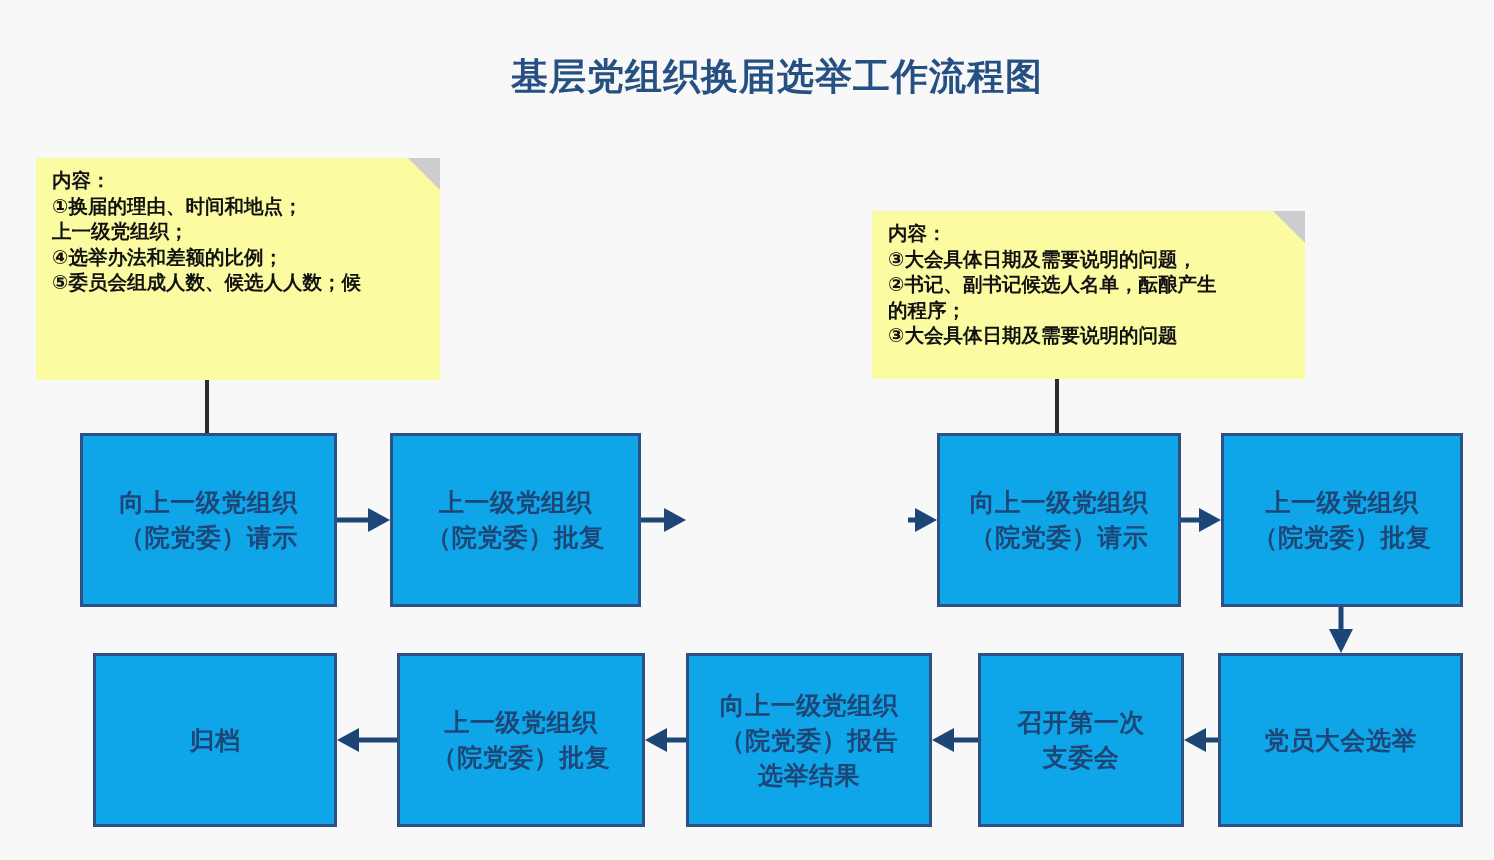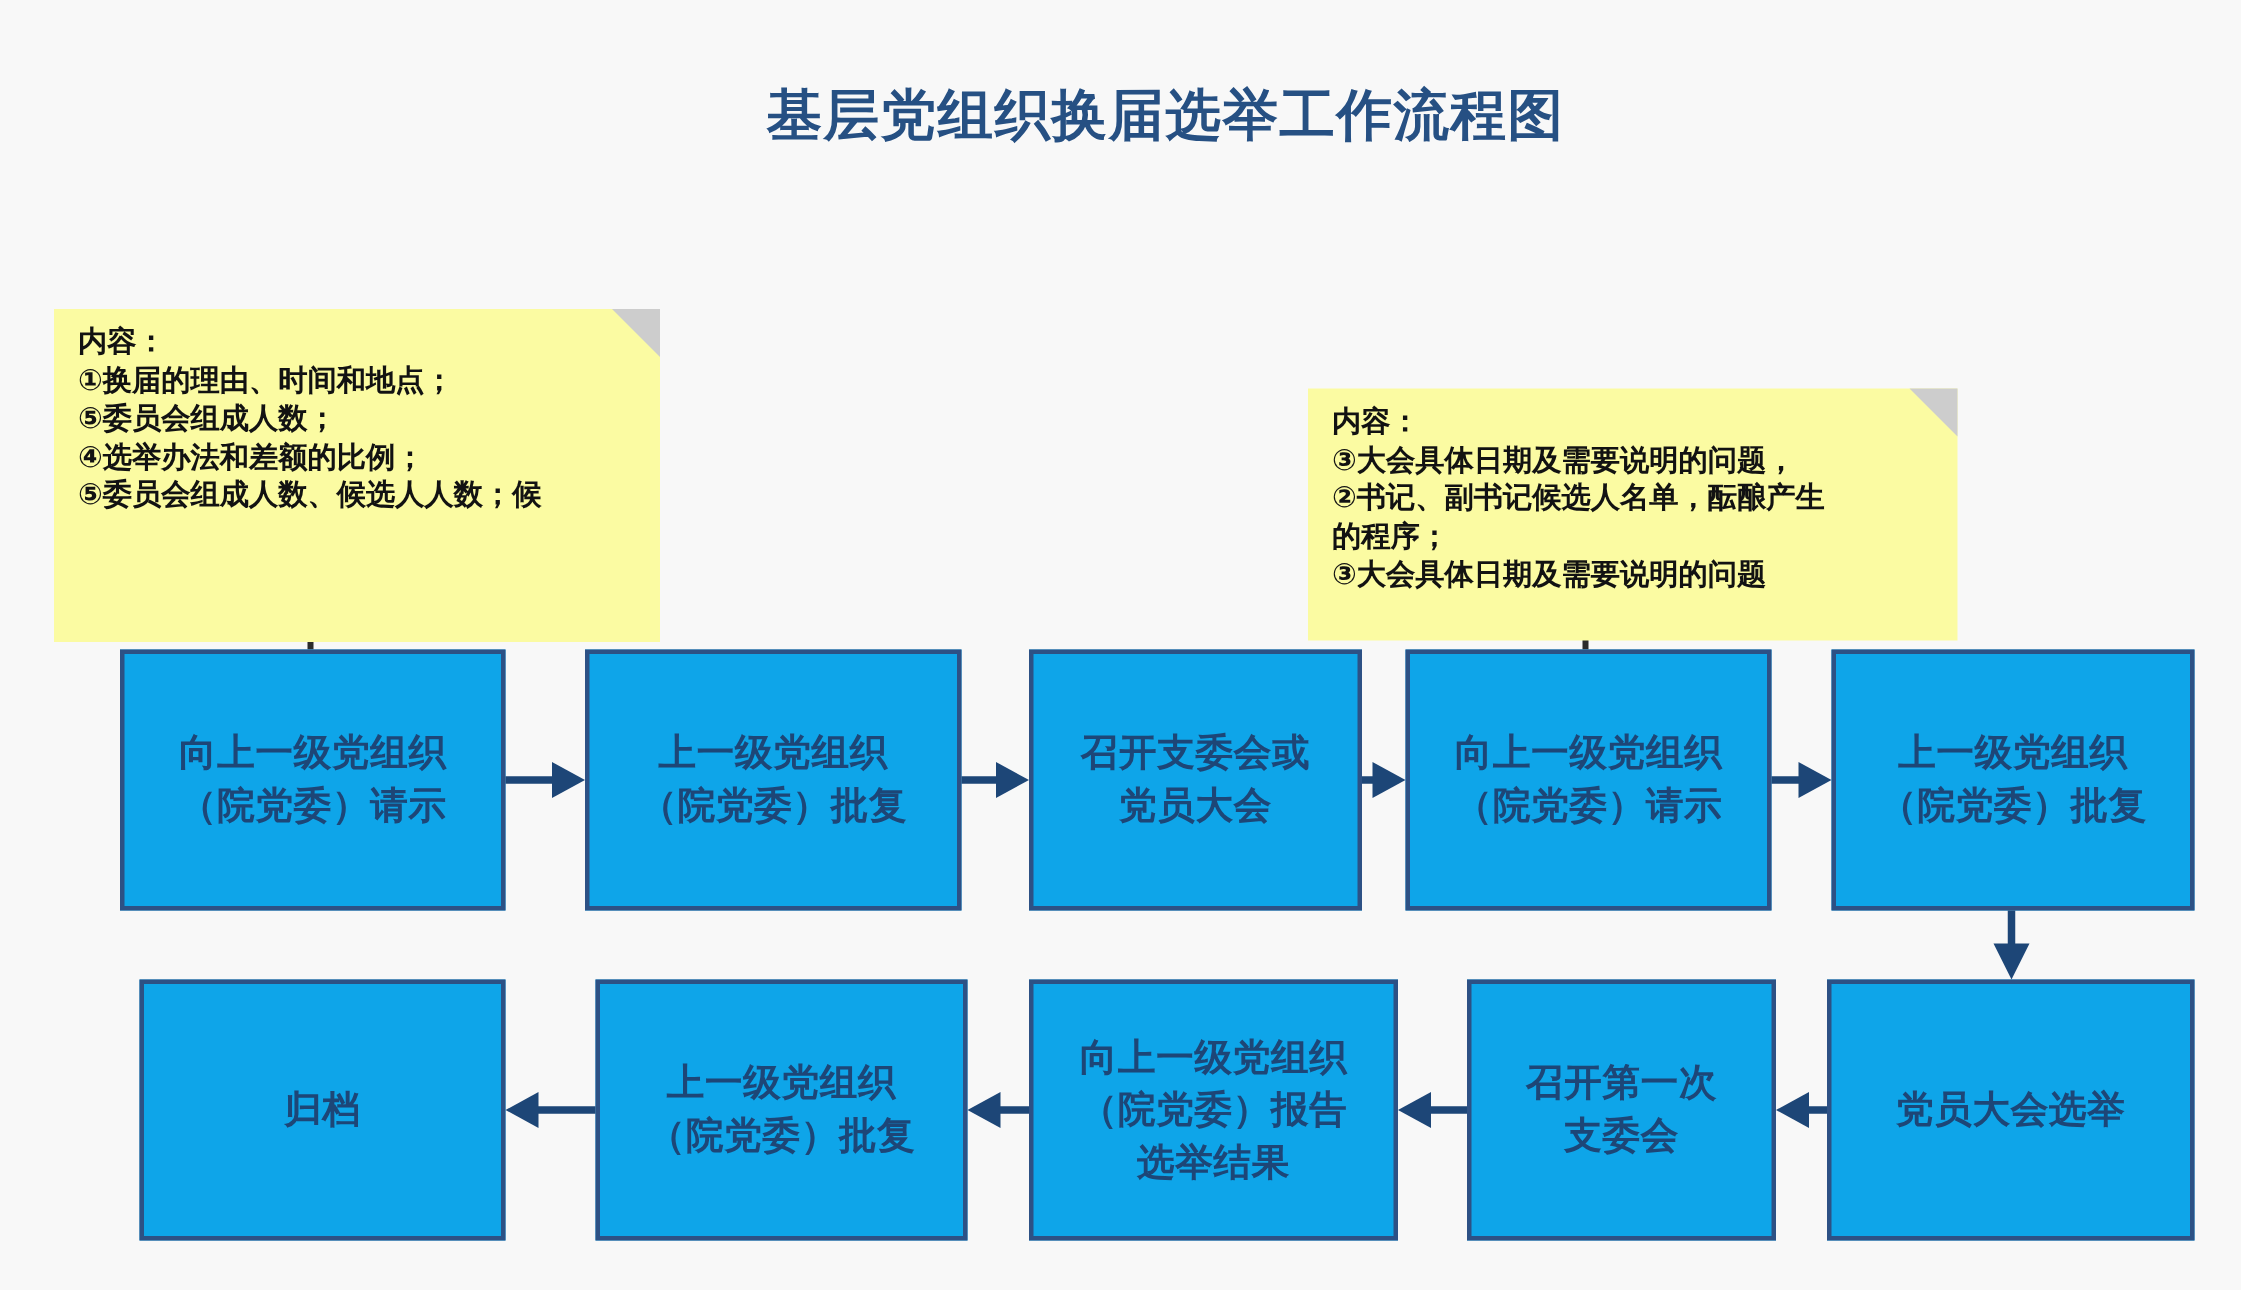--- a/index.html
+++ b/index.html
@@ -35,21 +35,20 @@
   .note {
     position: absolute;
     background: #fbfba2;
     box-sizing: border-box;
     padding: 10px 12px 8px 16px;
     font-size: 19.5px;
     font-weight: bold;
     line-height: 25.5px;
     color: #121212;
     letter-spacing: 0px;
-    margin-top: 48px;
   }
   .note .fold {
     position: absolute;
     top: 0;
     right: 0;
     width: 0;
     height: 0;
     border-top: 32px solid #cdcdcd;
     border-left: 32px solid transparent;
   }
@@ -106,21 +105,21 @@
 
   <div id="title">基层党组织换届选举工作流程图</div>
 
   <div class="conn" style="left:205px; top:380px; width:4px; height:53px;"></div>
   <div class="conn" style="left:1055px; top:379px; width:4px; height:54px;"></div>
 
   <div class="note note-left">
     <div class="fold"></div>
     <div class="note-line">内容：</div>
     <div class="note-line">①换届的理由、时间和地点；</div>
-    <div class="note-line">⑤委员会组成人数；</div>
+    <div class="note-line">上一级党组织；</div>
     <div class="note-line">④选举办法和差额的比例；</div>
     <div class="note-line">⑤委员会组成人数、候选人人数；候</div>
   </div>
 
   <div class="note note-right">
     <div class="fold"></div>
     <div class="note-line">内容：</div>
     <div class="note-line">③大会具体日期及需要说明的问题，</div>
     <div class="note-line">②书记、副书记候选人名单，酝酿产生</div>
     <div class="note-line">的程序；</div>
@@ -128,24 +127,20 @@
   </div>
 
   <div class="pbox" style="left:80px; top:433px; width:257px; height:174px;">
     <span class="lbl">向上一级党组织
 （院党委）请示</span>
   </div>
   <div class="pbox" style="left:390px; top:433px; width:251px; height:174px;">
     <span class="lbl">上一级党组织
 （院党委）批复</span>
   </div>
-  <div class="pbox" style="left:686px; top:433px; width:222px; height:174px;">
-    <span class="lbl">召开支委会或
-党员大会</span>
-  </div>
   <div class="pbox" style="left:937px; top:433px; width:244px; height:174px;">
     <span class="lbl">向上一级党组织
 （院党委）请示</span>
   </div>
   <div class="pbox" style="left:1221px; top:433px; width:242px; height:174px;">
     <span class="lbl">上一级党组织
 （院党委）批复</span>
   </div>
 
   <div class="pbox" style="left:1218px; top:653px; width:245px; height:174px;">

